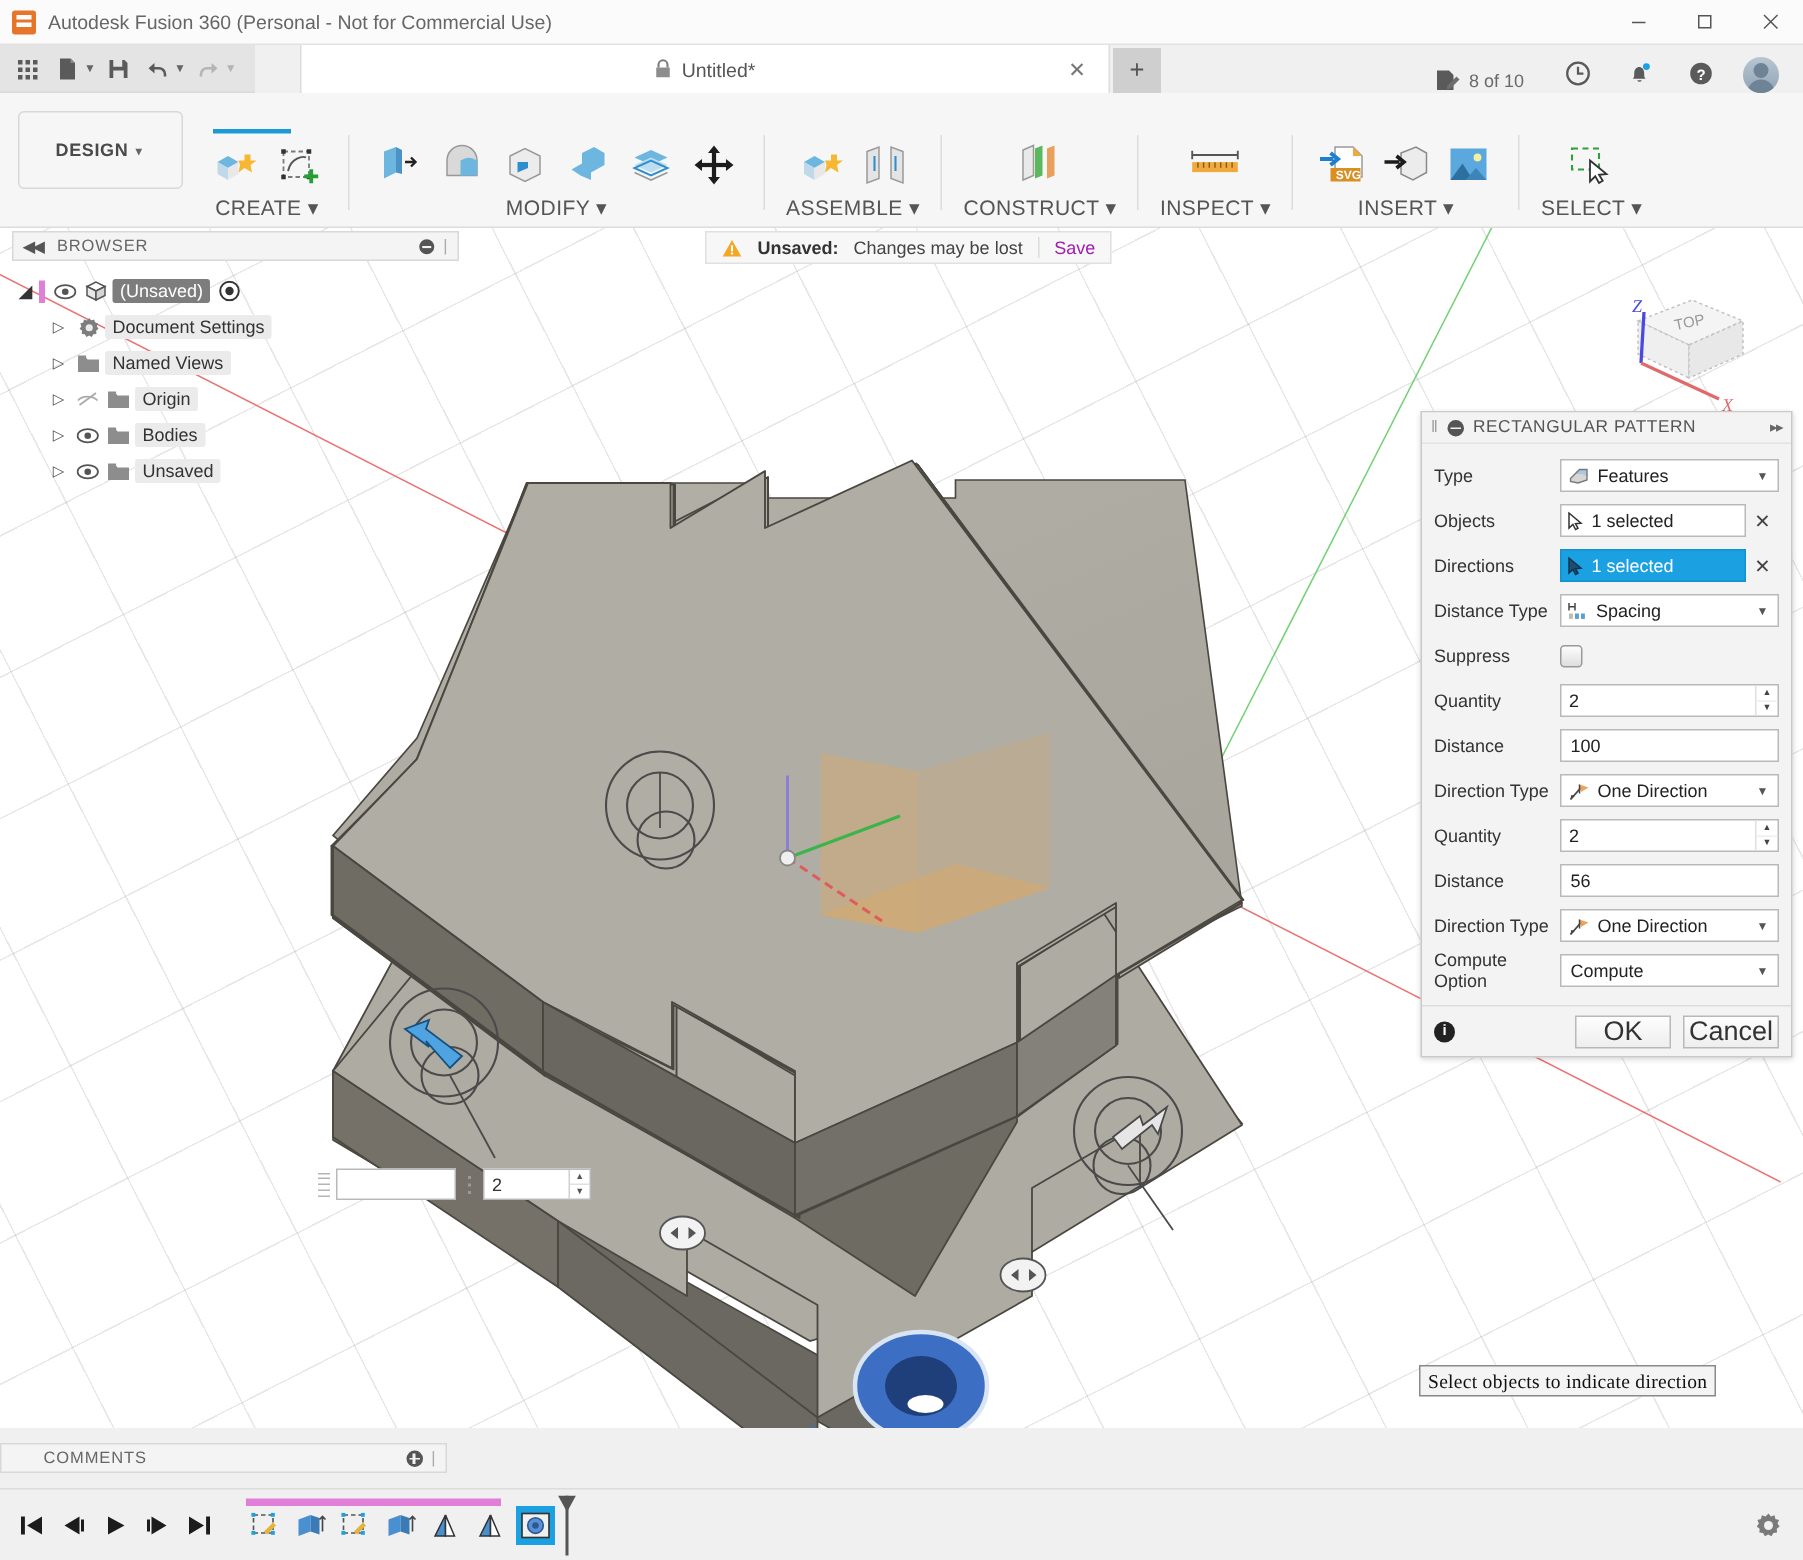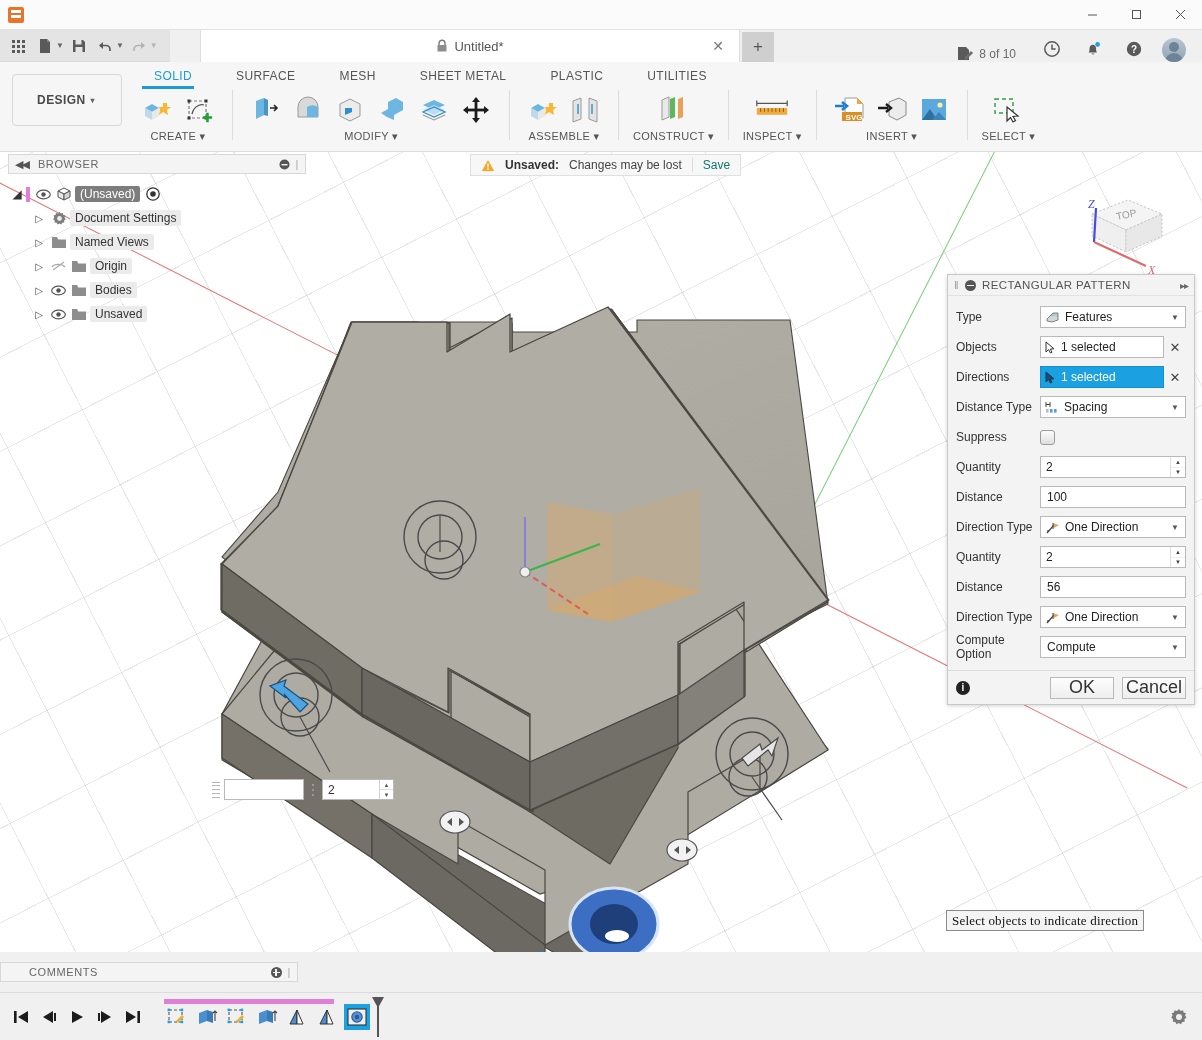--- a/index.html
+++ b/index.html
@@ -95,21 +95,21 @@
     padding:0 22px; font-size:12px; color:#555; letter-spacing:.4px;
     display:flex; align-items:center; height:20px; white-space:nowrap;
   }
   .ws-tab.active { color:#1c9ad6; }
   .ws-underline {
     position:absolute; left:142px; top:24px; width:52px; height:3px; background:#1c9ad6;
   }
   .groups { position:absolute; left:132px; top:28px; height:60px; display:flex; align-items:flex-start; }
   .group { display:flex; flex-direction:column; align-items:center; position:relative; padding:0 6px; }
   .group-icons { display:flex; align-items:center; gap:4px; height:40px; }
-  .group-label { font-size:11px; color:#555; letter-spacing:.3px; margin-top:0px; white-space:nowrap;}
+  .group-label { font-size:14px; color:#555; letter-spacing:.3px; margin-top:0px; white-space:nowrap;}
   .sep { width:1px; height:50px; background:#dcdcdc; margin:0 8px; align-self:flex-start;}
   .tool { width:38px; height:38px; display:flex; align-items:center; justify-content:center; }
 
   
   .browser {
     position:absolute; left:8px; top:154px; width:298px; height:20px;
   }
   .panel-head {
     height:20px; background:#f4f4f4; border:1px solid #d8d8d8;
     display:flex; align-items:center; padding:0 6px;
@@ -142,21 +142,21 @@
 
   .unsaved-bar {
     position:absolute; left:470px; top:154px; height:22px;
     background:#f7f7f7; border:1px solid #e0e0e0;
     display:flex; align-items:center; padding:0 10px; gap:10px; font-size:12px;
   }
   .unsaved-bar .warn { color:#f5a623; font-size:13px; }
   .unsaved-bar .k { color:#333; font-weight:bold; }
   .unsaved-bar .v { color:#444; }
   .unsaved-bar .divider { width:1px; height:14px; background:#dcdcdc; }
-  .unsaved-bar .save { color:#0f766e; }
+  .unsaved-bar .save { color:#a21caf; }
 
   
   .viewcube { position:absolute; right:20px; top:28px; width:130px; height:110px; }
 
   
   .manip {
     position:absolute; left:212px; top:778px; height:23px;
     display:flex; align-items:center; gap:4px;
   }
   .grip { width:8px; height:16px; display:flex; flex-direction:column; justify-content:space-between; }
@@ -252,20 +252,21 @@
   .gear-btn { margin-left:auto; margin-right:14px; color:#555; }
   svg { display:block; }
 </style>
 </head>
 <body>
 
 <div class="app">
 
   <div class="titlebar">
     <div class="tb-logo"></div>
+    <div class="tb-title">Autodesk Fusion 360 (Personal - Not for Commercial Use)</div>
     <div class="tb-win">
       <div class="tb-btn">
         <svg width="11" height="11" viewBox="0 0 11 11">
             <line x1="1" y1="6" x2="10" y2="6" stroke="#555" stroke-width="1"></line>
           </svg>
       </div>
       <div class="tb-btn">
         <svg width="11" height="11" viewBox="0 0 11 11">
             <rect x="1.5" y="1.5" width="8" height="8" fill="none" stroke="#555" stroke-width="1"></rect>
           </svg>
@@ -372,28 +373,20 @@
       </div>
     </div>
   </div>
 
   <div class="ribbon">
     <div class="design-box">
       <span>DESIGN</span>
       <span class="caret" style="margin-left:5px">▾</span>
     </div>
 
-    <div class="ws-tabs">
-      <div class="ws-tab active">SOLID</div>
-      <div class="ws-tab">SURFACE</div>
-      <div class="ws-tab">MESH</div>
-      <div class="ws-tab">SHEET METAL</div>
-      <div class="ws-tab">PLASTIC</div>
-      <div class="ws-tab">UTILITIES</div>
-    </div>
     <div class="ws-underline"></div>
 
     <div class="groups">
 
       <div class="group">
         <div class="group-icons">
           <div class="tool">
             <svg width="32" height="30" viewBox="0 0 32 30">
               <path d="M4 13 L11 9 L18 13 L11 17 Z" fill="#6cb6e0"></path>
               <path d="M4 13 L11 17 L11 25 L4 21 Z" fill="#bfd9e8"></path>

